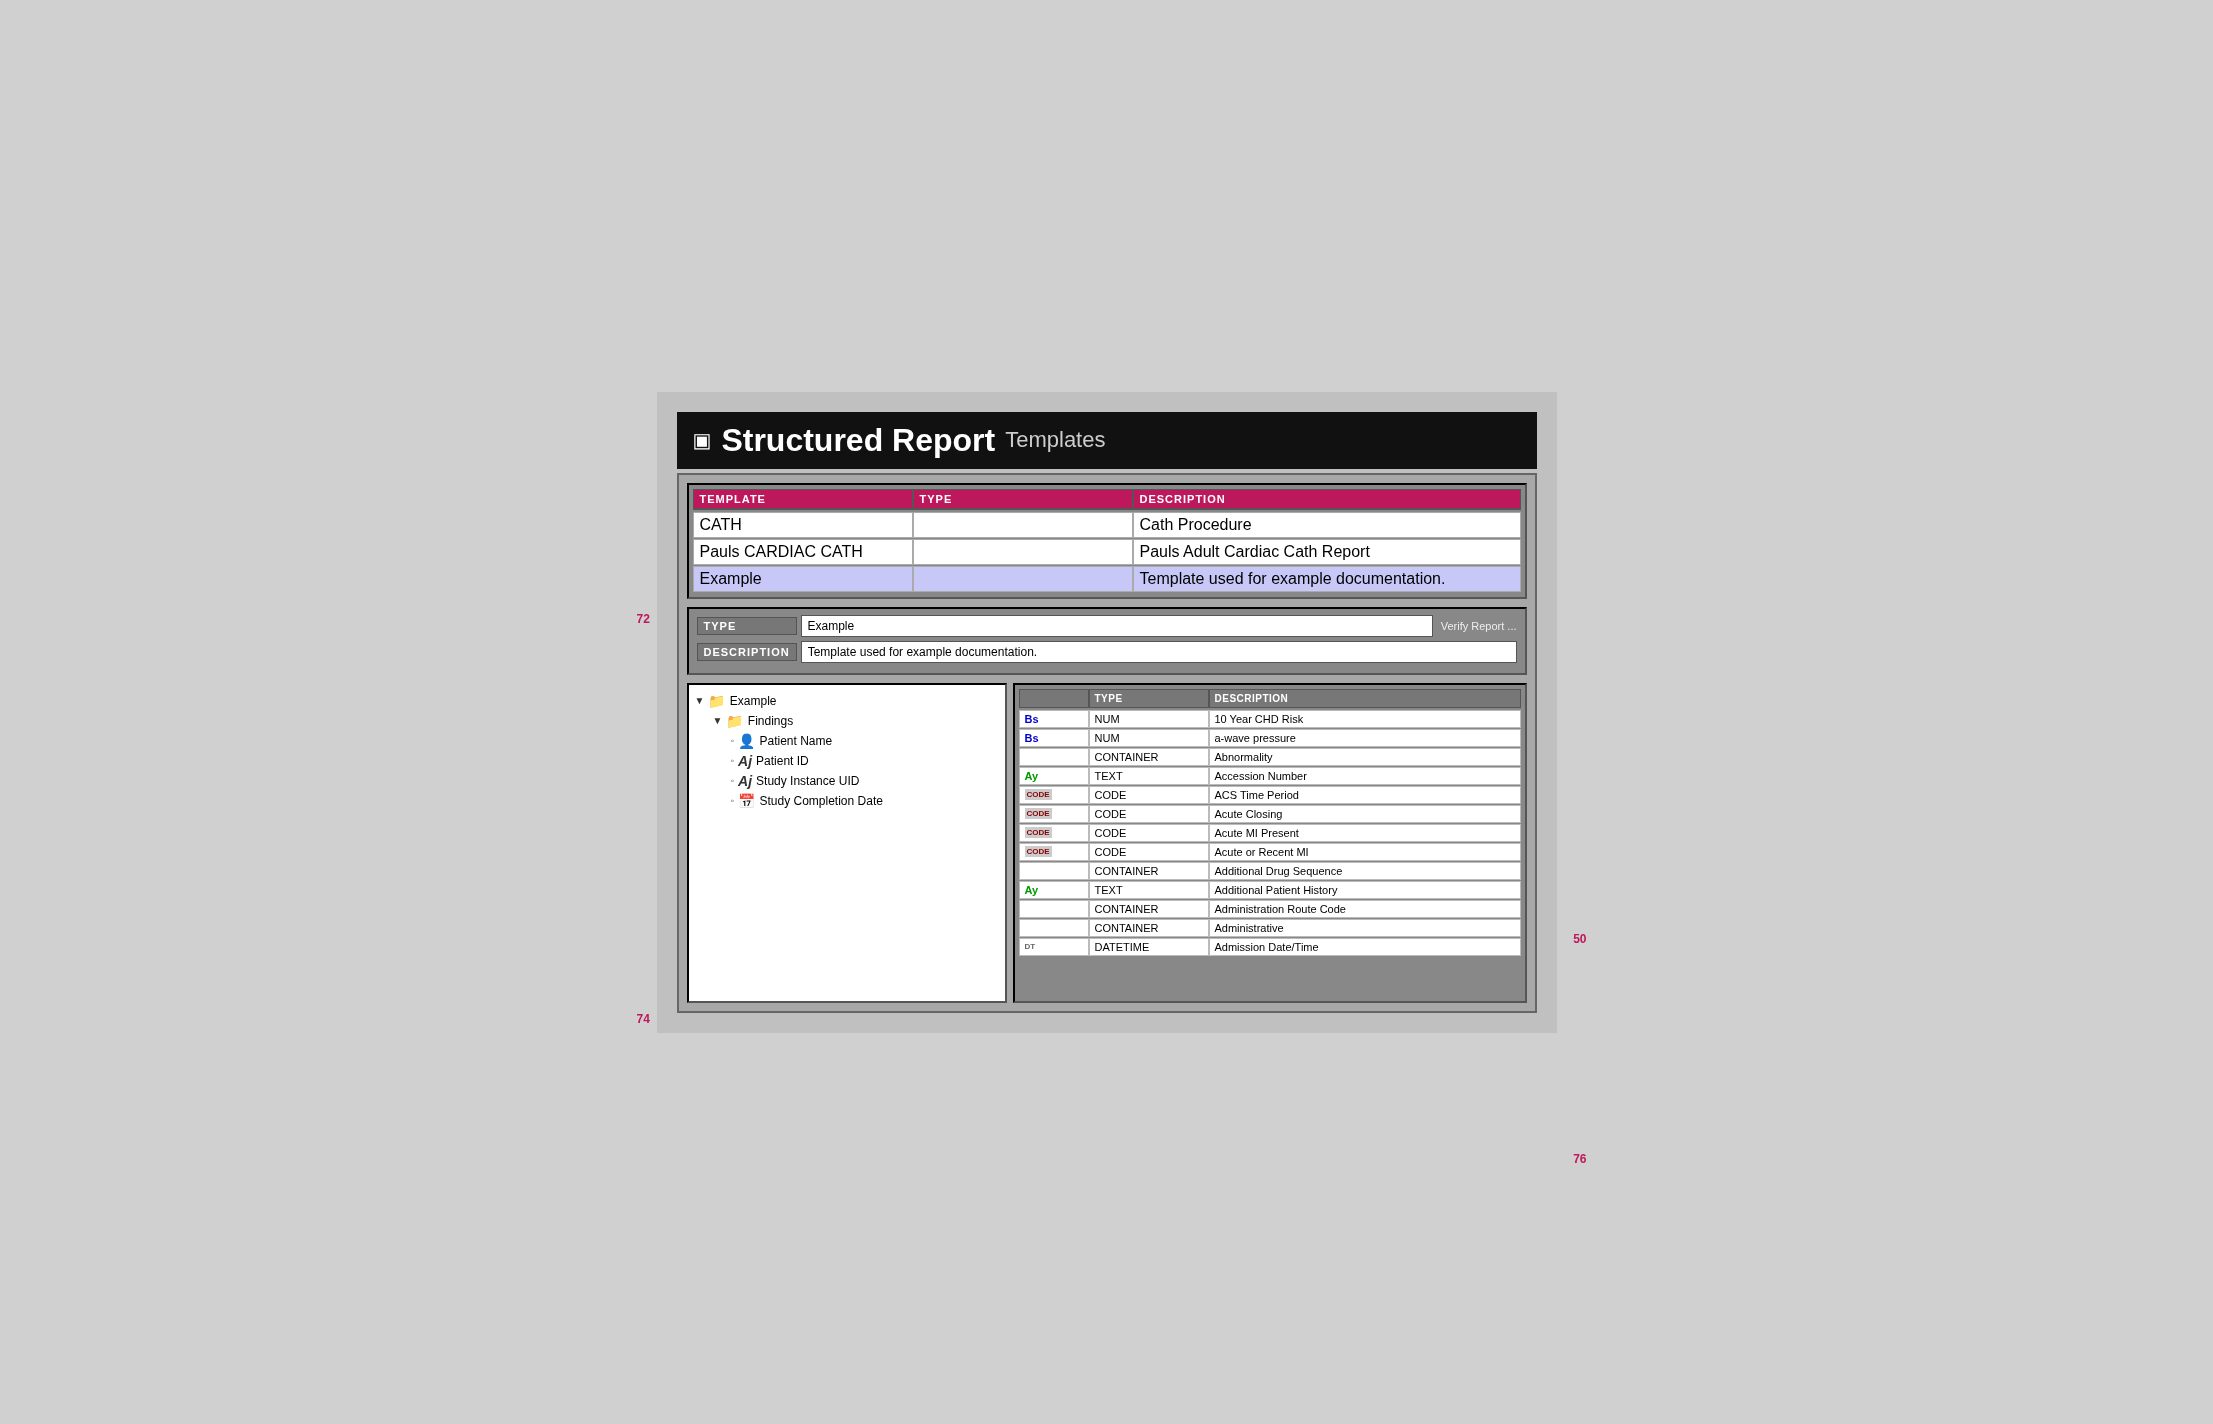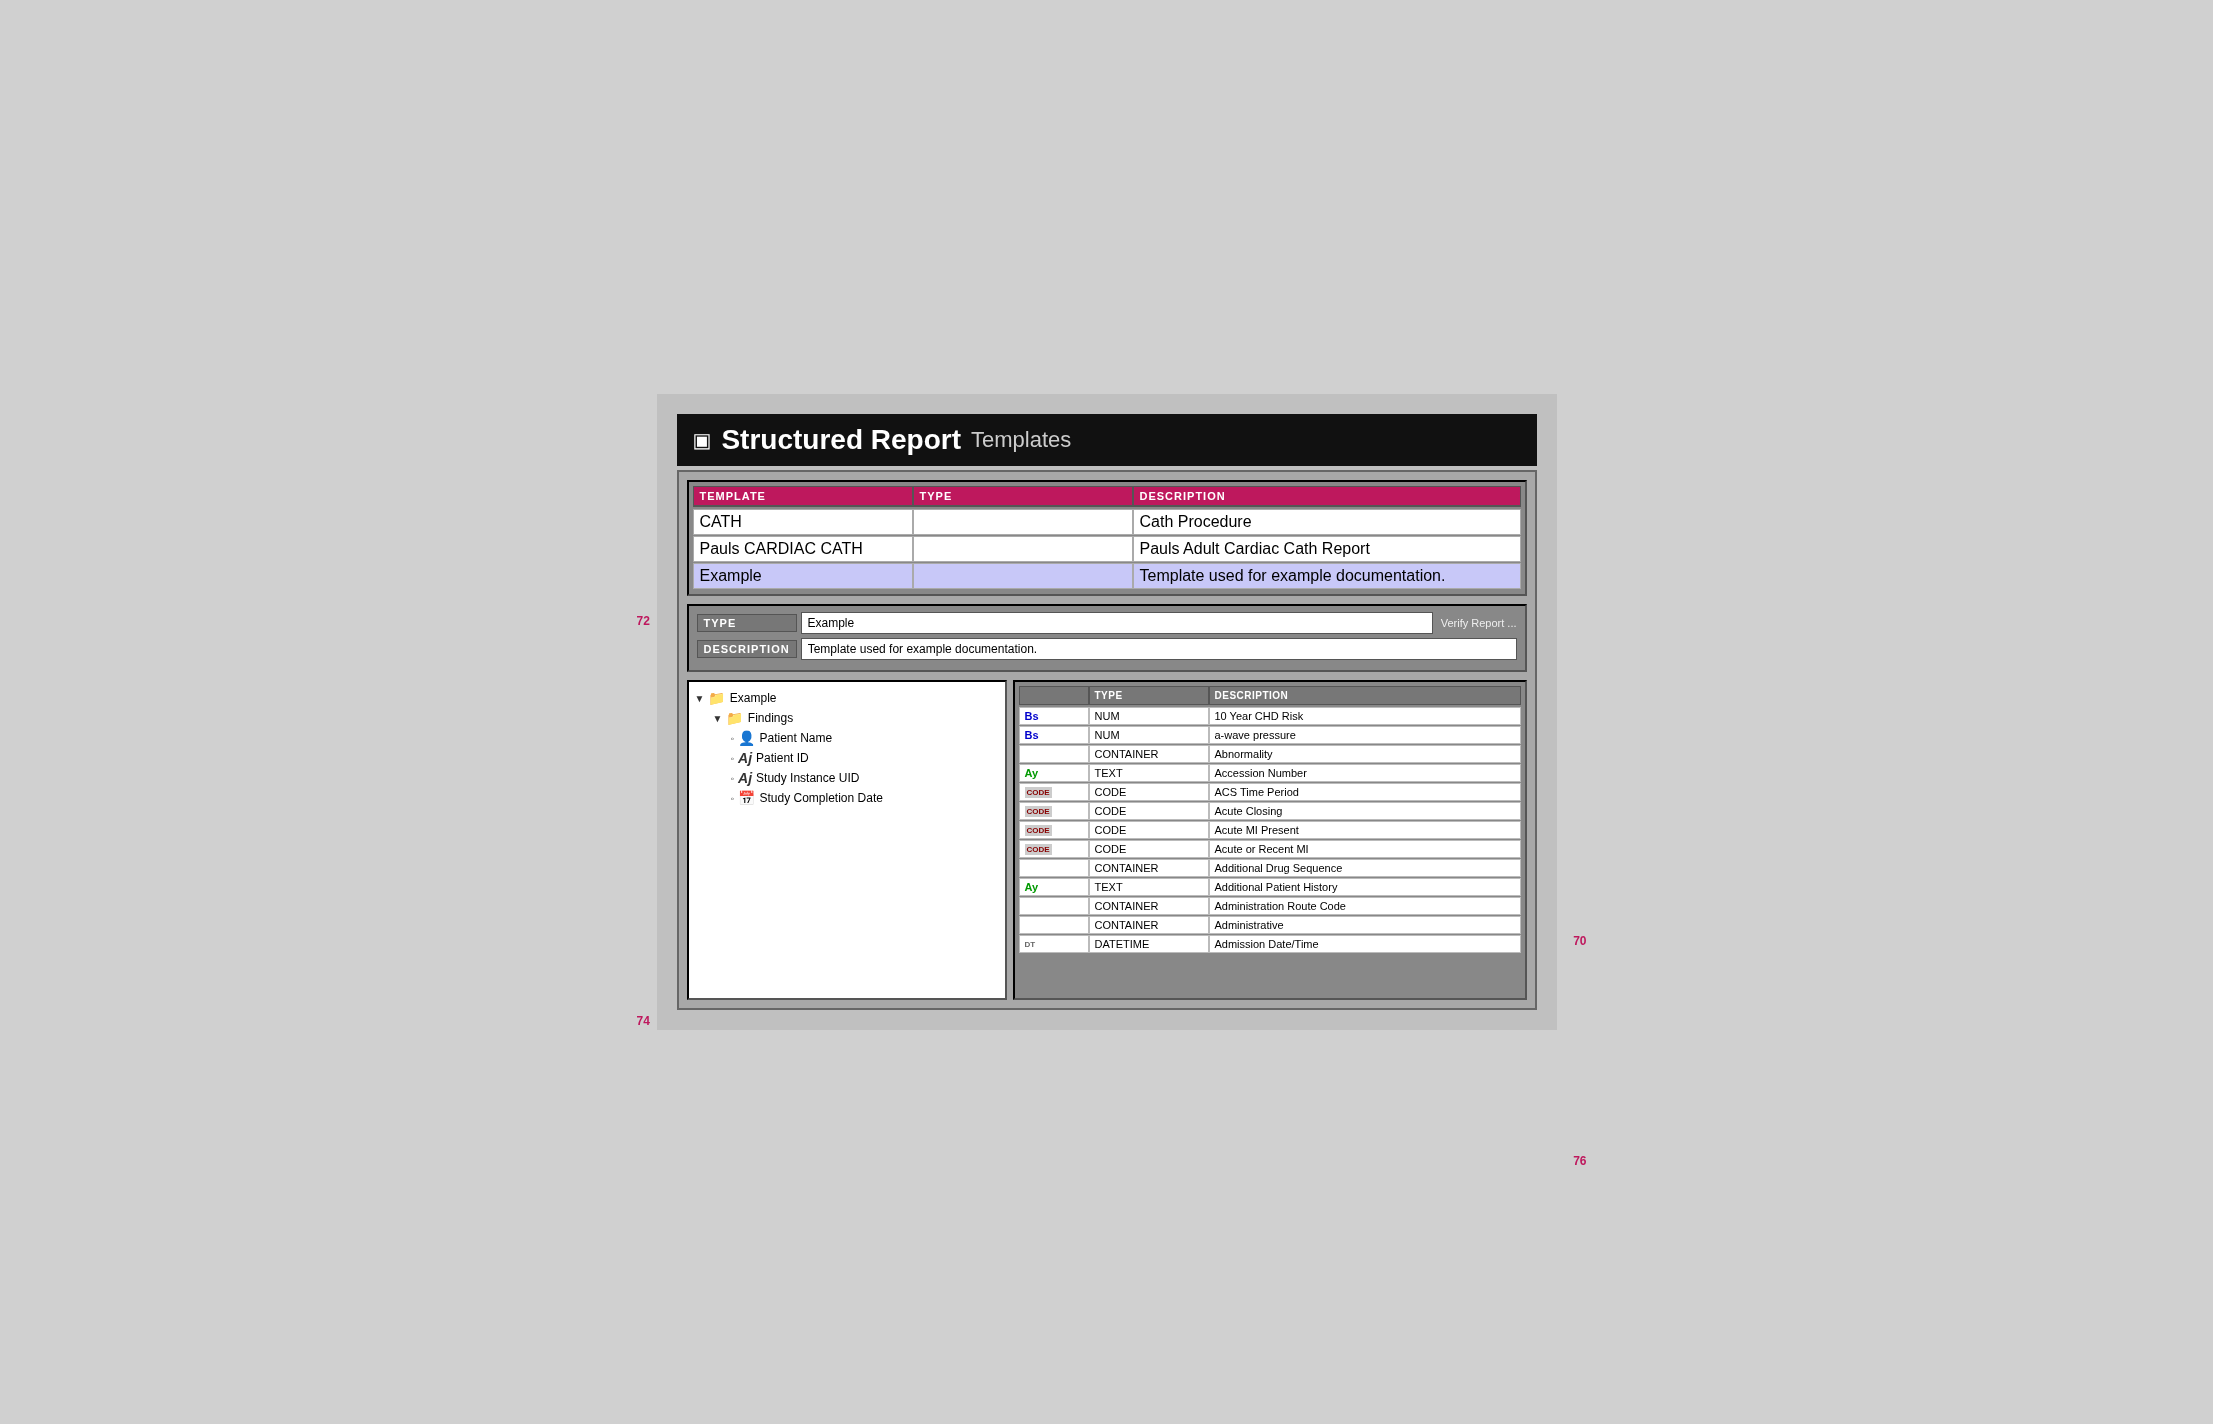--- a/index.html
+++ b/index.html
@@ -23,21 +23,21 @@
       padding: 10px 16px;
       display: flex;
       align-items: center;
       gap: 10px;
       margin-bottom: 4px;
     }
     .title-icon {
       font-size: 20px;
     }
     .title-main {
-      font-size: 28px;
+      font-size: 32px;
       font-weight: bold;
       color: #fff;
     }
     .title-sub {
       font-size: 22px;
       font-weight: normal;
       color: #ccc;
     }
     .main-panel {
       background: #a8a8a8;
@@ -213,21 +213,21 @@
 
   <div class="ref-label" style="left:-20px; top:220px;">
     <span>72</span>
   </div>
 
   <div class="ref-label" style="left:-20px; top:620px;">
     <span>74</span>
   </div>
 
   <div class="ref-label" style="right:-30px; top:540px;">
-    <span>70</span>
+    <span>50</span>
   </div>
 
   <div class="ref-label" style="right:-30px; top:720px;margin-top:40px;">
     <span>76</span>
   </div>
 
   <div class="page-wrapper">
 
     <div class="title-bar">
       <span class="title-icon">▣</span>

